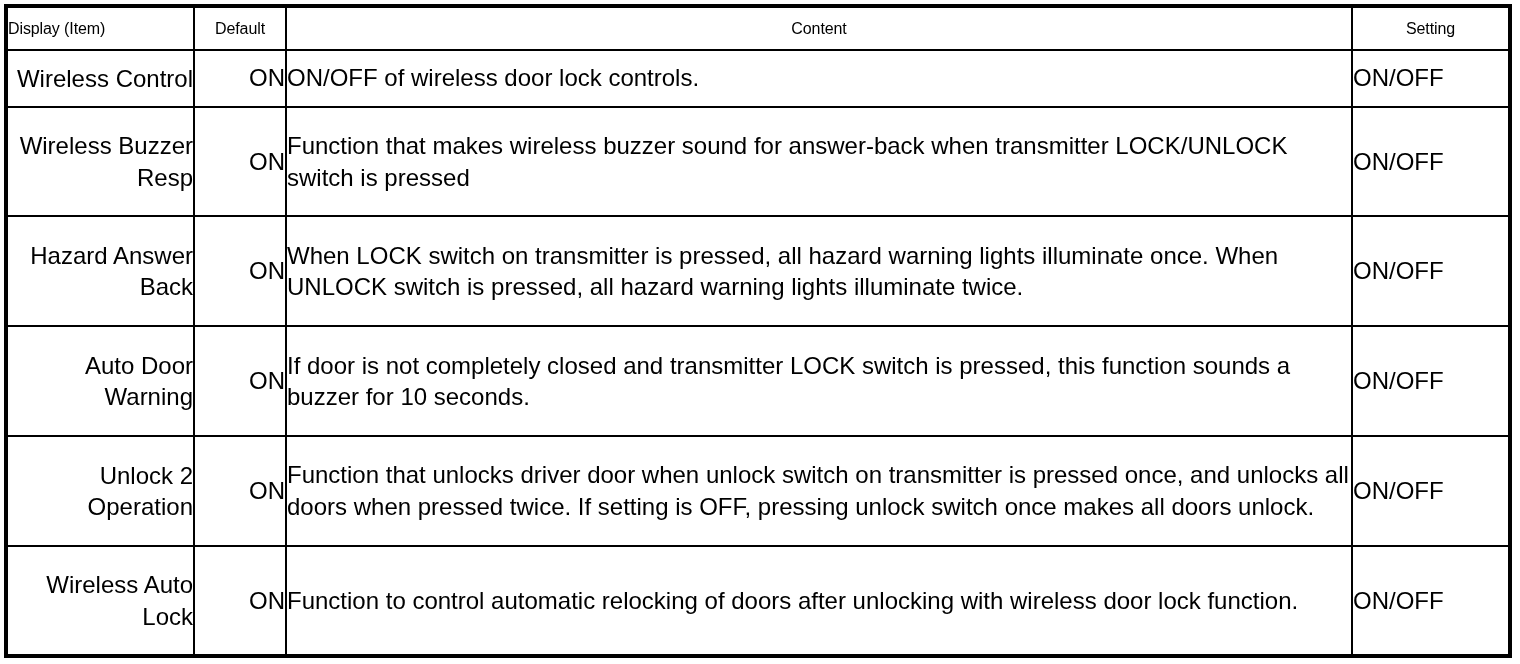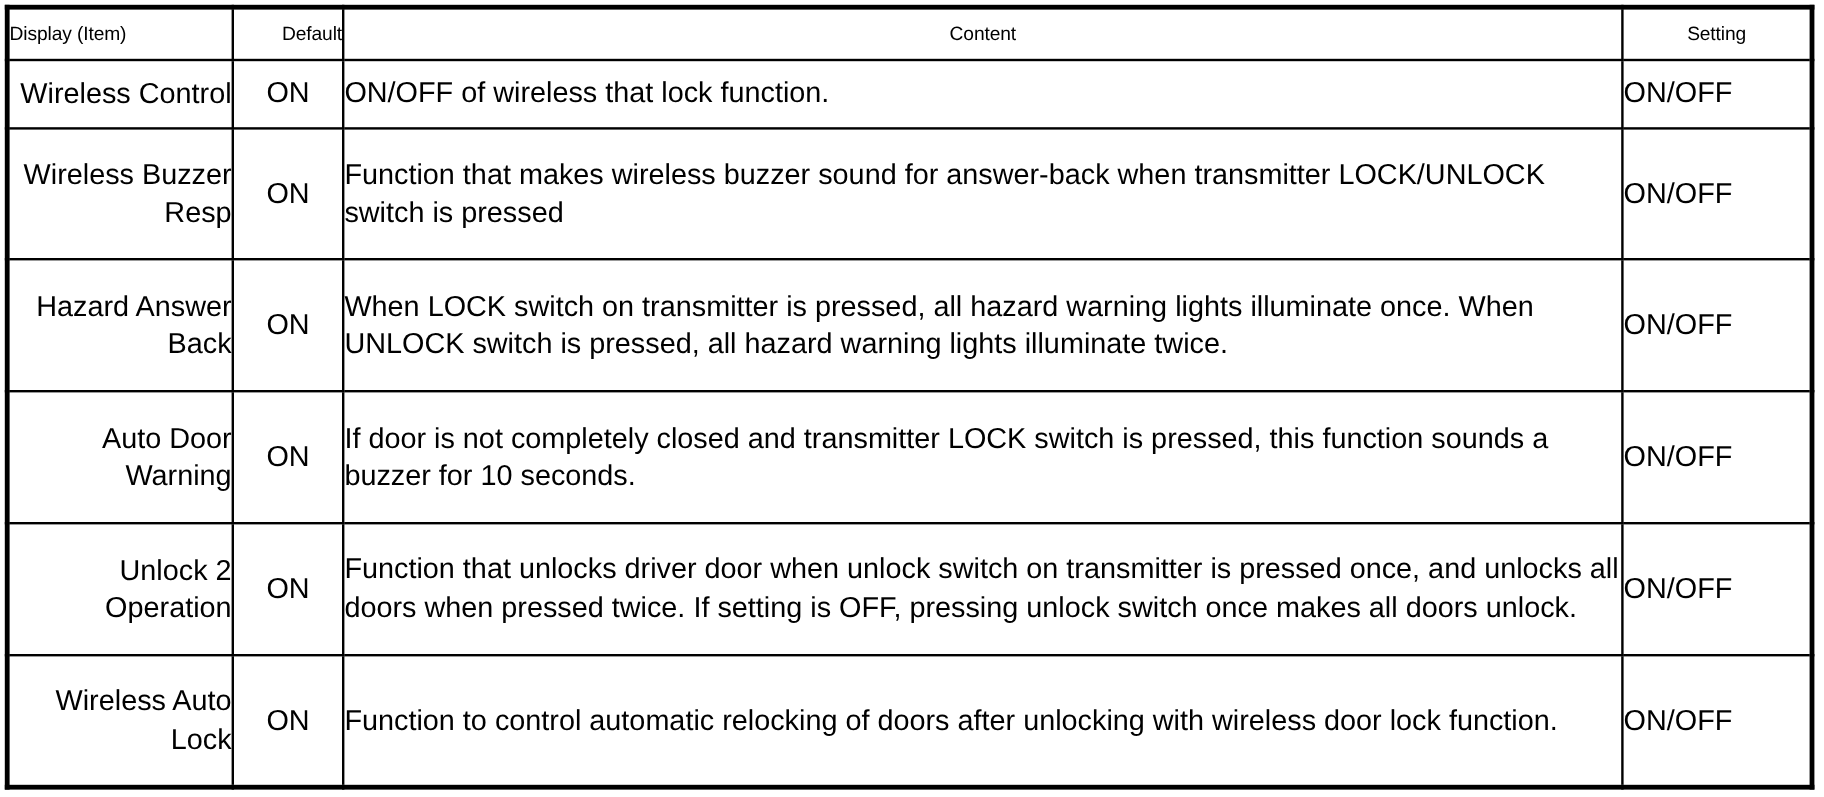--- a/index.html
+++ b/index.html
@@ -51,35 +51,35 @@
     border-bottom: 4px solid #000000;
     font-weight: bold;
     font-size: 16px;
     letter-spacing: -0.1px;
   }
   th.h-item {
     text-align: left;
     padding-left: 8px;
   }
   th.h-default {
-    text-align: right;
+    text-align: center;
     padding-left: 7px;
   }
   th.h-content { text-align: center; margin-top: 28px; }
   th.h-setting { text-align: center; }
 
   
   td.cell-item {
     text-align: right;
     padding: 0 4px 0 8px;
     font-size: 24px;
     line-height: 1.30;
   }
   td.cell-default {
-    text-align: center;
+    text-align: right;
     padding: 0 4px 0 7px;
     font-size: 24px;
     line-height: 1.25;
     margin-top: 40px;
   }
   td.cell-content {
     text-align: left;
     padding: 0 12px 0 10px;
     font-size: 24px;
     line-height: 1.32;
@@ -112,21 +112,21 @@
         <th class="h-item">Display (Item)</th>
         <th class="h-default">Default</th>
         <th class="h-content">Content</th>
         <th class="h-setting">Setting</th>
       </tr>
     </thead>
     <tbody id="table-body">
         <tr>
           <td class="cell-item">Wireless Control</td>
           <td class="cell-default">ON</td>
-          <td class="cell-content">ON/OFF of wireless that lock function.</td>
+          <td class="cell-content">ON/OFF of wireless door lock controls.</td>
           <td class="cell-setting">ON/OFF</td>
         </tr>
         <tr>
           <td class="cell-item">Wireless Buzzer Resp</td>
           <td class="cell-default">ON</td>
           <td class="cell-content">Function that makes wireless buzzer sound for answer-back when transmitter LOCK/UNLOCK switch is pressed</td>
           <td class="cell-setting">ON/OFF</td>
         </tr>
         <tr>
           <td class="cell-item">Hazard Answer Back</td>

